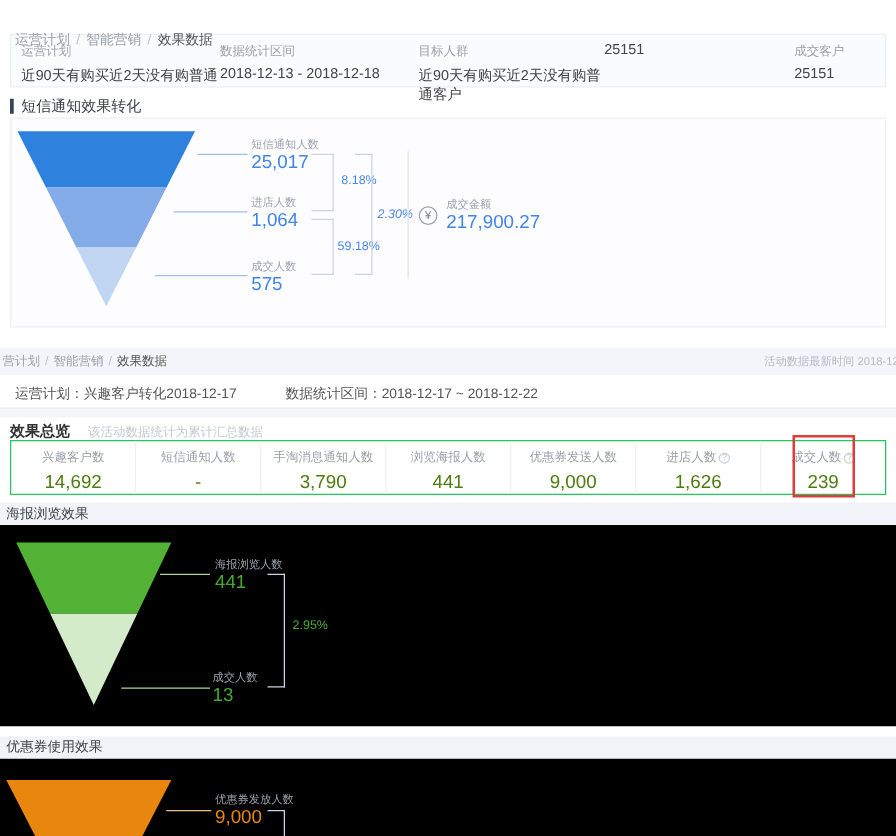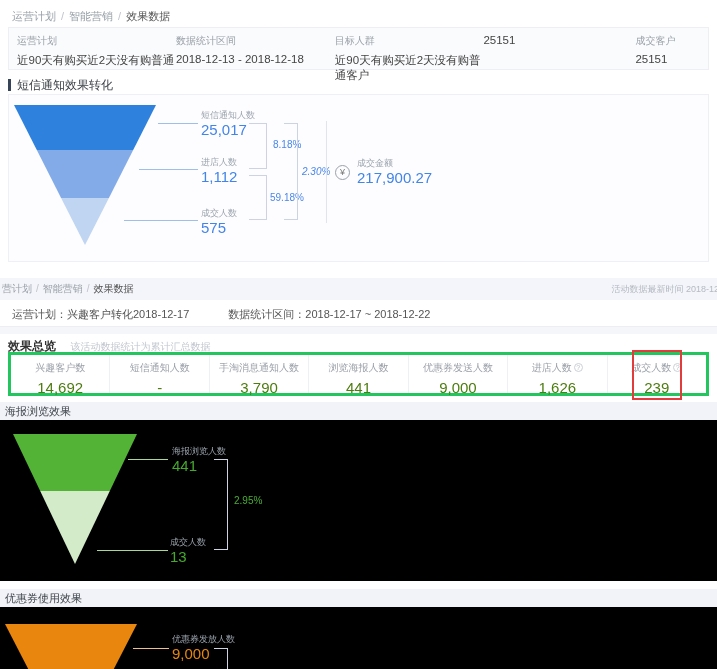--- a/index.html
+++ b/index.html
@@ -1,21 +1,21 @@
 <!DOCTYPE html>
 <html><head>
 <meta charset="utf-8">
 <style>
   * { margin:0; padding:0; box-sizing:border-box; }
   html,body { width:717px; height:669px; overflow:hidden; background:#fff;
     font-family:"Liberation Sans","DejaVu Sans",sans-serif; color:#333; }
   .page { position:relative; width:717px; height:669px; }
 
   
-  .crumb1 { height:27px; padding:9px 12px 0; font-size:11px; color:#98a0a8; }
+  .crumb1 { height:27px; padding:24px 12px 0; font-size:11px; color:#98a0a8; }
   .crumb1 .sep { margin:0 5px; color:#c0c4cc; }
   .crumb1 .cur { color:#555; }
 
   .info-card { margin:0 8px; height:43px; background:#fafbfd; border:1px solid #edeff5;
     display:flex; padding:6px 0 0 8px; }
   .info-col .lbl { font-size:10px; color:#9aa0a8; margin-bottom:5px; }
   .info-col .val { font-size:11.5px; color:#444; }
   .ic0{width:23%;} .ic1{width:23%;} .ic2{width:21.5%;} .ic3{width:22%;} .ic4{width:10%;}
 
   .sec-title { height:24px; padding:6px 0 0 8px; display:flex; align-items:center; }
@@ -56,21 +56,21 @@
   .crumb2 .note { font-size:9px; color:#b5bac2; margin-right:-4px; }
 
   .plan-row { height:26px; background:#fff; padding:7px 0 0 12px; font-size:11px; color:#555; }
   .plan-row .range { margin-left:36px; }
   .gap-grey { height:8px; background:#f5f6fa; border-top:1px solid #ededf2; }
 
   .overview-row { height:16px; padding:2px 0 0 8px; }
   .overview-row .t { font-size:12px; font-weight:bold; color:#333; }
   .overview-row .n { font-size:10px; color:#c3c7cf; margin-left:10px; }
 
-  .stats { margin:2px 8px 0; height:44px; border:3px solid #22c55e; display:flex; }
+  .stats { margin:2px 8px 0; height:44px; border:1px solid #22c55e; display:flex; }
   .stat-col { flex:1; position:relative; text-align:center; padding-top:6px; border-left:1px solid #eef0f4; }
   .stat-col:first-child { border-left:none; }
   .stat-col .slbl { font-size:10px; color:#9a9fa8; margin-bottom:4px; }
   .stat-col .sval { font-size:15px; color:#4d7c0f; }
   .info-dot { display:inline-block; width:9px; height:9px; border:1px solid #ccd0d6; border-radius:50%;
     font-size:7px; line-height:8px; color:#b8bdc4; vertical-align:1px; margin-left:2px; }
   .hl-box { position:absolute; left:50%; transform:translateX(-50%); top:-5px; width:50px; height:50px;
     border:2px solid #e23b3b; pointer-events:none; }
 
   .gap6 { height:6px; background:#fff; }
@@ -126,21 +126,21 @@
     <div class="cline" style="left:149px; width:40px; top:28px;"></div>
     <div class="cline" style="left:130px; width:59px; top:74px;"></div>
     <div class="cline" style="left:115px; width:74px; top:125px;"></div>
 
     <div class="lblgrp" style="left:192px; top:15px;">
       <div class="slbl">短信通知人数</div>
       <div class="snum num-blue">25,017</div>
     </div>
     <div class="lblgrp" style="left:192px; top:62px;">
       <div class="slbl">进店人数</div>
-      <div class="snum num-blue">1,112</div>
+      <div class="snum num-blue">1,064</div>
     </div>
     <div class="lblgrp" style="left:192px; top:113px;">
       <div class="slbl">成交人数</div>
       <div class="snum num-blue">575</div>
     </div>
 
     <div class="bracket" style="left:240px; top:28px; width:18px; height:46px;"></div>
     <div class="pct pct-blue" style="left:264px; top:44px;">8.18%</div>
     <div class="bracket" style="left:240px; top:80px; width:18px; height:45px;"></div>
     <div class="pct pct-blue" style="left:261px; top:97px;">59.18%</div>

